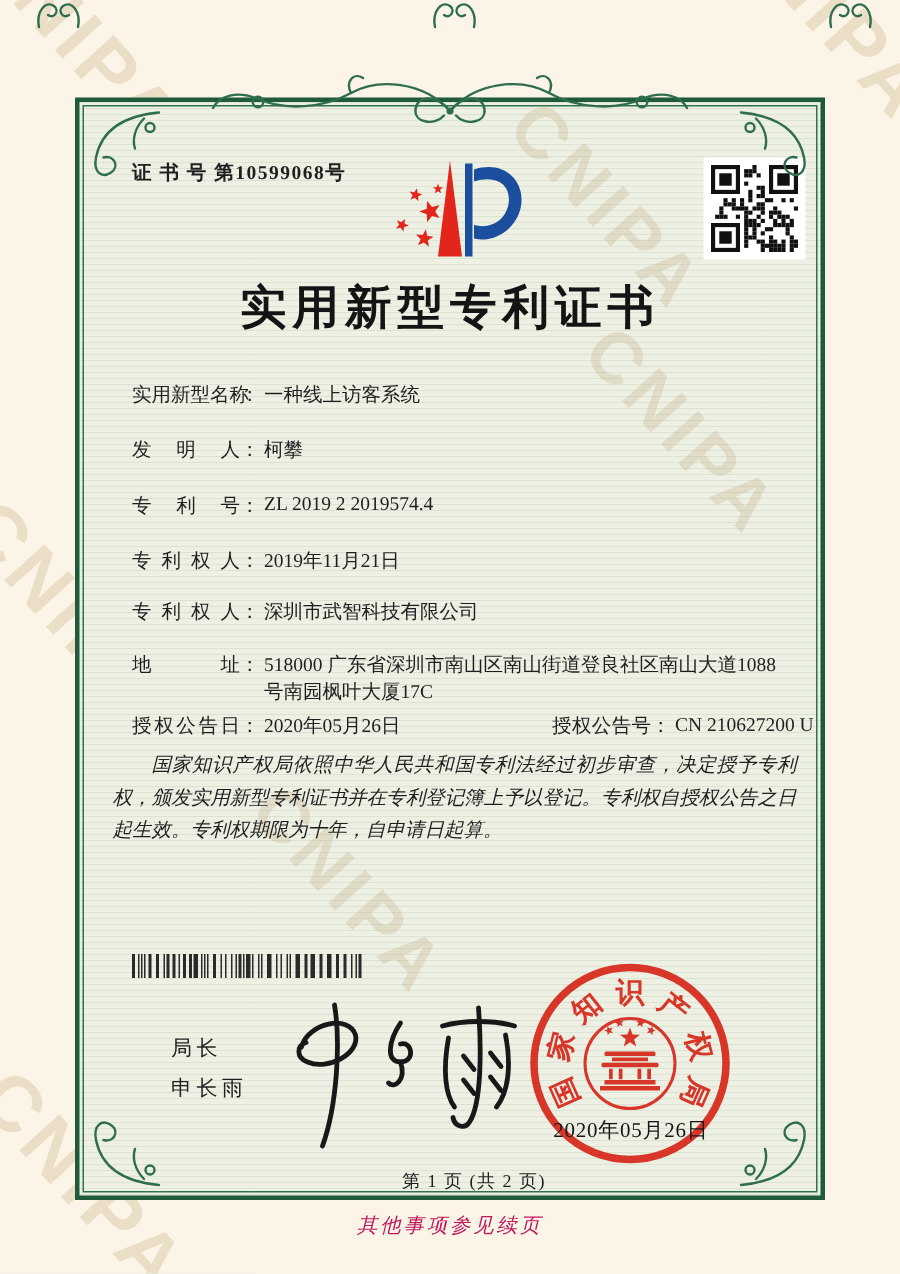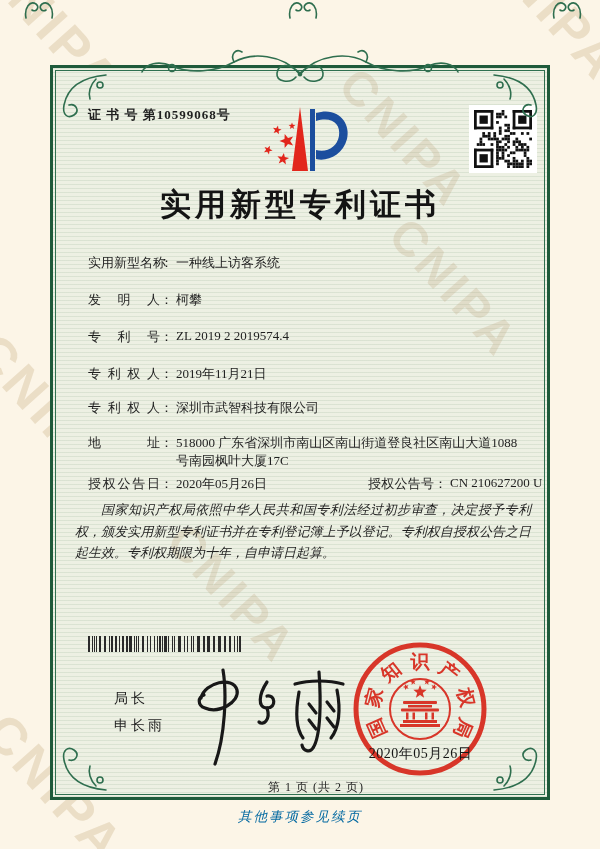--- a/index.html
+++ b/index.html
@@ -63,21 +63,21 @@
   .paras p{margin:0;text-indent:2em;}
   .barcode{position:absolute;left:35px;top:568px;}
   .sig-label{position:absolute;left:35px;font-size:14px;letter-spacing:3px;
     font-family:Liberation Serif, serif;color:#222;margin-left:26px;}
   .signature{position:absolute;left:118px;top:596px;width:195px;height:108px;}
   .seal{position:absolute;left:292px;top:566px;width:150px;height:150px;opacity:.93;}
   .seal-date{position:absolute;left:280px;top:677px;width:175px;text-align:center;
     font-size:14px;color:#161616;letter-spacing:.5px;z-index:8;}
   .pageinfo{position:absolute;left:0;top:711px;width:100%;text-align:center;font-size:12px;letter-spacing:1px;margin-left:16px;}
   .foot-note{position:absolute;left:0;top:808px;width:100%;text-align:center;
-    font-size:13.5px;font-style:italic;letter-spacing:2px;color:#0369a1;z-index:2;}
+    font-size:13.5px;font-style:italic;letter-spacing:2px;color:#be185d;z-index:2;}
   .green{stroke:#2e6e4e;fill:none;stroke-width:1.6;stroke-linecap:round;}
 </style>
 </head>
 <body>
 
 <div class="wm" style="left:-38px;top:-6px;">CNIPA</div>
 <div class="wm" style="left:462px;top:-24px;">CNIPA</div>
 <div class="wm" style="left:-44px;top:378px;">CNIPA</div>
 <div class="wm" style="left:-34px;top:758px;">CNIPA</div>
 

